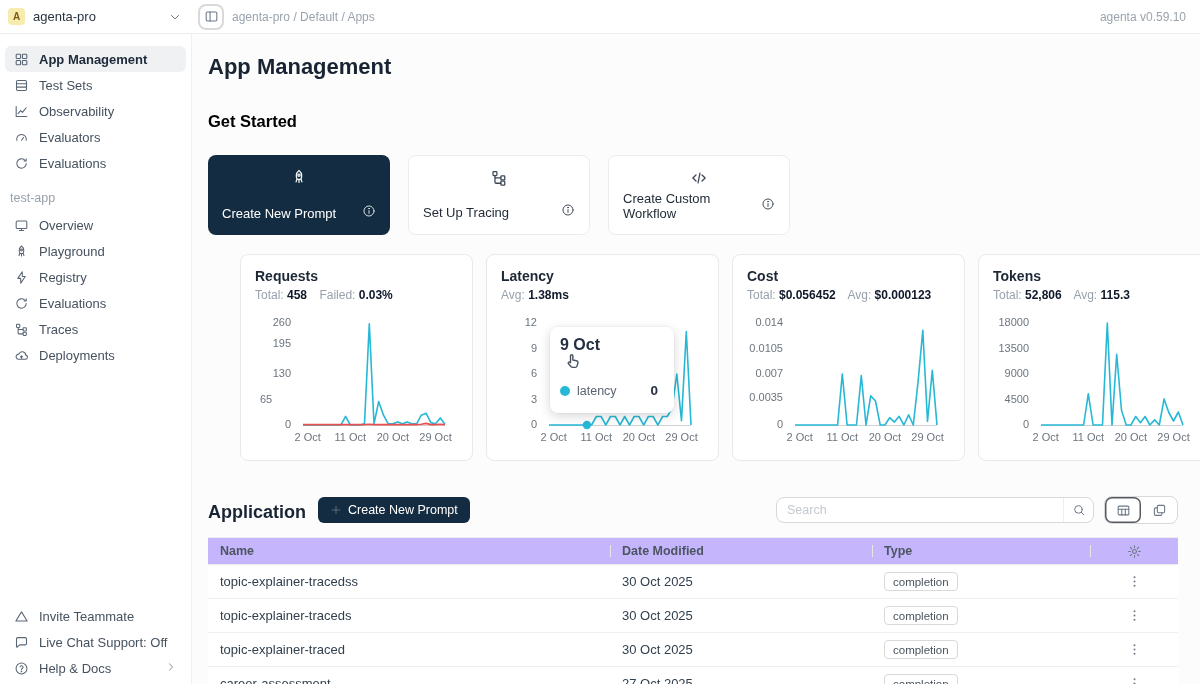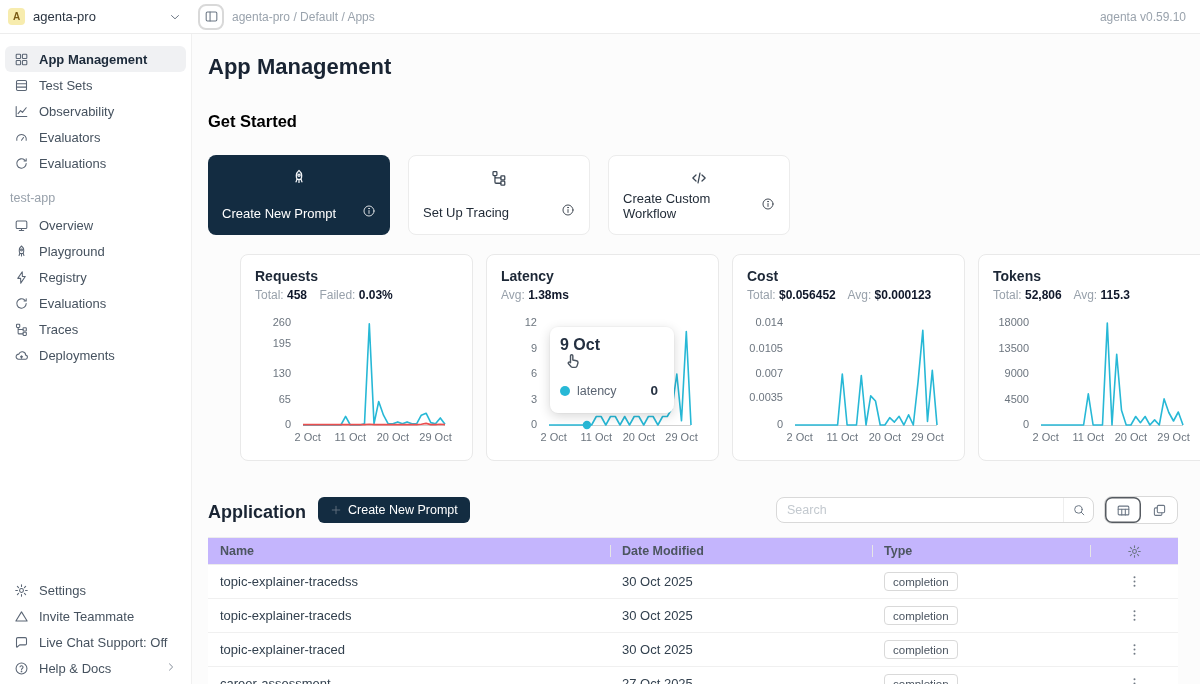--- a/index.html
+++ b/index.html
@@ -238,29 +238,20 @@
             <path d="M12 16.2v-3.4M10.4 14.2l1.6-1.6 1.6 1.6"></path>
           </svg>
         </span>
         <span>Deployments</span>
       </div>
     </div>
   <div class="side-footer" id="side-footer">
       <div class="side-item">
         <span class="icon">
           <svg viewBox="0 0 24 24" width="15" height="15" fill="none" stroke="currentColor" stroke-width="1.7" stroke-linecap="round" stroke-linejoin="round">
-            <circle cx="12" cy="12" r="3.1"></circle>
-            <path d="M12 2.8v2.7M12 18.5v2.7M2.8 12h2.7M18.5 12h2.7M5.4 5.4l1.9 1.9M16.7 16.7l1.9 1.9M18.6 5.4l-1.9 1.9M7.3 16.7l-1.9 1.9"></path>
-          </svg>
-        </span>
-        <span>Settings</span>
-      </div>
-      <div class="side-item">
-        <span class="icon">
-          <svg viewBox="0 0 24 24" width="15" height="15" fill="none" stroke="currentColor" stroke-width="1.7" stroke-linecap="round" stroke-linejoin="round">
             <path d="M12 4.6L21 19.2H3L12 4.6z"></path>
           </svg>
         </span>
         <span>Invite Teammate</span>
       </div>
       <div class="side-item">
         <span class="icon">
           <svg viewBox="0 0 24 24" width="15" height="15" fill="none" stroke="currentColor" stroke-width="1.7" stroke-linecap="round" stroke-linejoin="round">
             <path d="M4 6.2a2 2 0 0 1 2-2h12a2 2 0 0 1 2 2v7.6a2 2 0 0 1-2 2H9.2L5 19.2c-.5.4-1 .1-1-.5V6.2z"></path>
           </svg>
@@ -338,21 +329,21 @@
         </div>
       </div>
     </div>
   <div class="charts-row" id="charts-row">
       <div class="chart-card">
         <div class="chart-title">Requests</div>
         <div class="chart-stats"><span>Total: </span><b>458</b> <span>Failed: </span><b>0.03%</b> </div>
         <div class="ytick" style="top: 61px;">260</div>
         <div class="ytick" style="top: 82px;">195</div>
         <div class="ytick" style="top: 112px;">130</div>
-        <div class="ytick" style="top: 137.5px;">65</div>
+        <div class="ytick" style="top: 137.5px; text-align: center;">65</div>
         <div class="ytick" style="top: 163px;">0</div>
         <div class="axis-x"></div>
         <div class="xtick" style="left: 66.7333px;">2 Oct</div>
         <div class="xtick" style="left: 109.333px;">11 Oct</div>
         <div class="xtick" style="left: 151.933px;">20 Oct</div>
         <div class="xtick" style="left: 194.533px;">29 Oct</div>
         <svg class="plot-svg" width="142" height="110" viewBox="0 0 142 110">
           <polyline points="0.0,106.0 4.7,106.0 9.5,106.0 14.2,106.0 18.9,106.0 23.7,106.0 28.4,106.0 33.1,106.0 37.9,106.0 42.6,97.4 47.3,106.0 52.1,106.0 56.8,106.0 61.5,104.8 66.3,4.8 71.0,104.8 75.7,82.5 80.5,96.2 85.2,104.8 89.9,104.8 94.7,102.9 99.4,104.8 104.1,102.9 108.9,104.8 113.6,104.8 118.3,96.2 123.1,94.2 127.8,103.6 132.5,104.8 137.3,98.9 142.0,105.2" fill="none" stroke="#27b8d6" stroke-width="1.6" stroke-linejoin="round"></polyline>
           <polyline points="0.0,105.6 4.7,105.6 9.5,105.6 14.2,105.6 18.9,105.6 23.7,105.6 28.4,105.6 33.1,105.6 37.9,105.6 42.6,105.6 47.3,105.6 52.1,105.6 56.8,105.6 61.5,105.6 66.3,105.2 71.0,105.6 75.7,105.6 80.5,105.6 85.2,105.6 89.9,105.6 94.7,105.6 99.4,105.6 104.1,105.6 108.9,105.6 113.6,105.6 118.3,105.2 123.1,104.4 127.8,105.6 132.5,105.6 137.3,105.2 142.0,105.6" fill="none" stroke="#ea4f4f" stroke-width="1.6" stroke-linejoin="round"></polyline>
         </svg>

